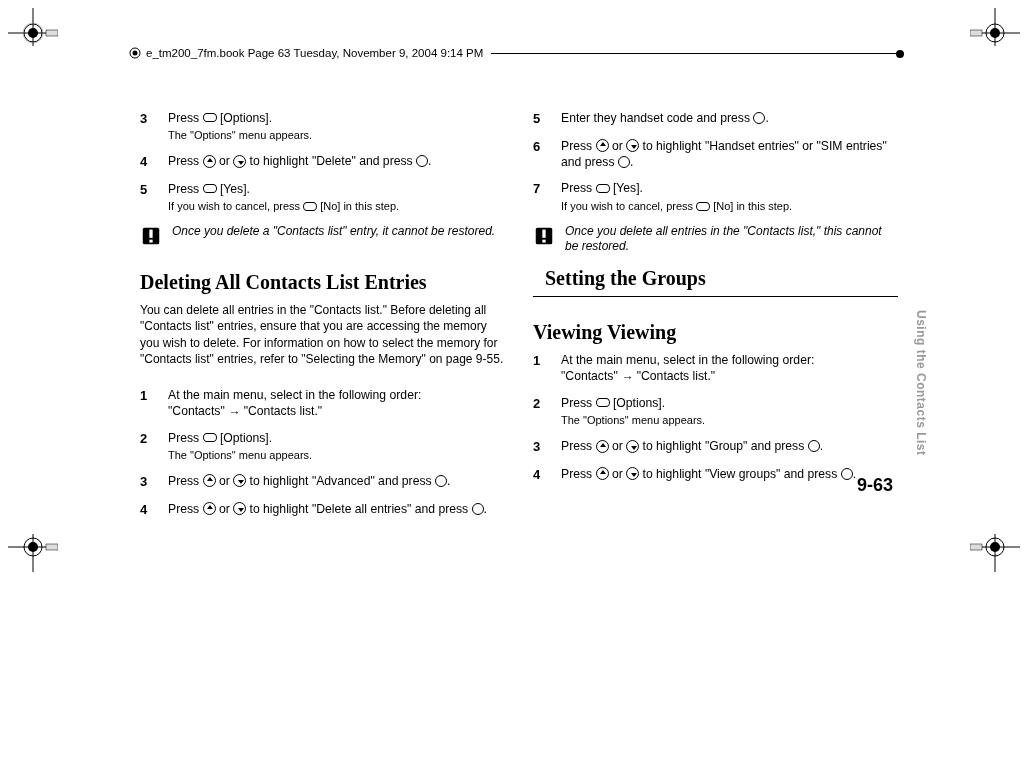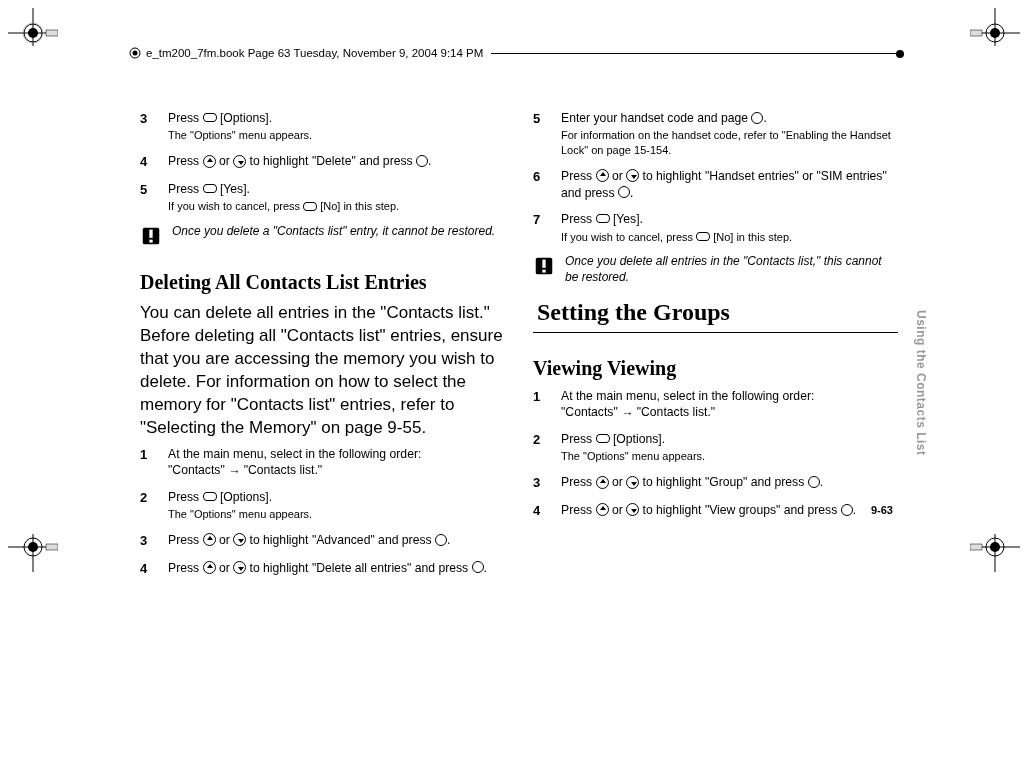--- a/index.html
+++ b/index.html
@@ -40,26 +40,26 @@
   .key.dn { width: 13px; height: 13px; border: 1.2px solid #000; border-radius: 50%; }
   .key.dn::after { content: ""; position: absolute; left: 3.5px; bottom: 2px; width: 0; height: 0; border-left: 3px solid transparent; border-right: 3px solid transparent; border-top: 4px solid #000; }
 
   
   .note { display: flex; align-items: flex-start; gap: 10px; margin: 8px 0 10px 0; }
   .note .icon { width: 22px; height: 22px; flex-shrink: 0; margin-top: 1px; }
   .note .text { font-style: italic; font-size: 12px; line-height: 1.3; }
 
   
   h2 { font-family: "Times New Roman", Times, serif; font-size: 20px; font-weight: bold; margin: 22px 0 6px 0; }
-  h1 { font-family: "Times New Roman", Times, serif; font-size: 24px; font-weight: bold; margin: 4px 0 0 4px; }
+  h1 { font-family: "Times New Roman", Times, serif; font-size: 20px; font-weight: bold; margin: 4px 0 0 12px; }
   .rule-under { height: 0; border-top: 1.5px solid #000; width: 100%; margin: 4px 0 10px 0; }
-  .para { font-size: 17px; margin-bottom: 6px; }
-
-  
-  .pagenum { position: absolute; right: 135px; bottom: 64px; font-weight: bold; font-size: 11px; font-family: Arial, sans-serif; }
+  .para { font-size: 12px; margin-bottom: 20px; }
+
+  
+  .pagenum { position: absolute; right: 135px; bottom: 84px; font-weight: bold; font-size: 18px; font-family: Arial, sans-serif; }
 
   
   .sidetab { position: absolute; right: 100px; top: 310px; width: 20px; height: 210px; writing-mode: vertical-rl; text-orientation: mixed; font-size: 12px; font-weight: bold; color: #999; letter-spacing: 0.5px; text-align: left; }
 
   .arrow { font-family: Arial, sans-serif; }
 </style>
 </head>
 <body>
 <div class="page">
 
@@ -183,22 +183,21 @@
       </div>
     </div>
 
   </div>
 
   <div class="col">
 
     <div class="step">
       <div class="step-num">5</div>
       <div class="step-body">
-        <span>Enter your handset code and page </span><span class="key circle"></span><span>.</span>
-        <div class="step-sub">For information on the handset code, refer to "Enabling the Handset Lock" on page 15-154.</div>
+        <span>Enter they handset code and press </span><span class="key circle"></span><span>.</span>
       </div>
     </div>
 
     <div class="step">
       <div class="step-num">6</div>
       <div class="step-body">
         <span>Press </span><span class="key up"></span><span> or </span><span class="key dn"></span><span> to highlight "Handset entries" or "SIM entries" and press </span><span class="key circle"></span><span>.</span>
       </div>
     </div>
 

